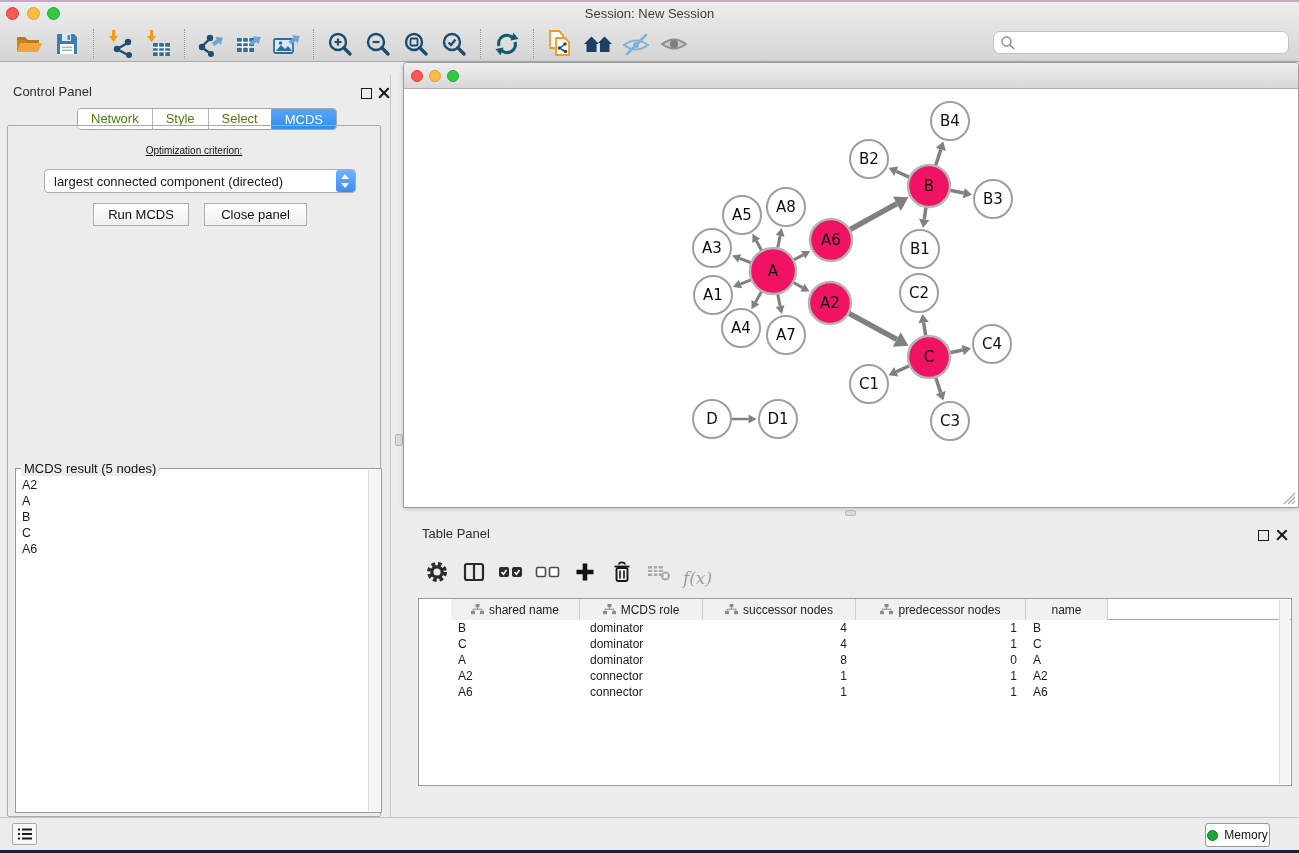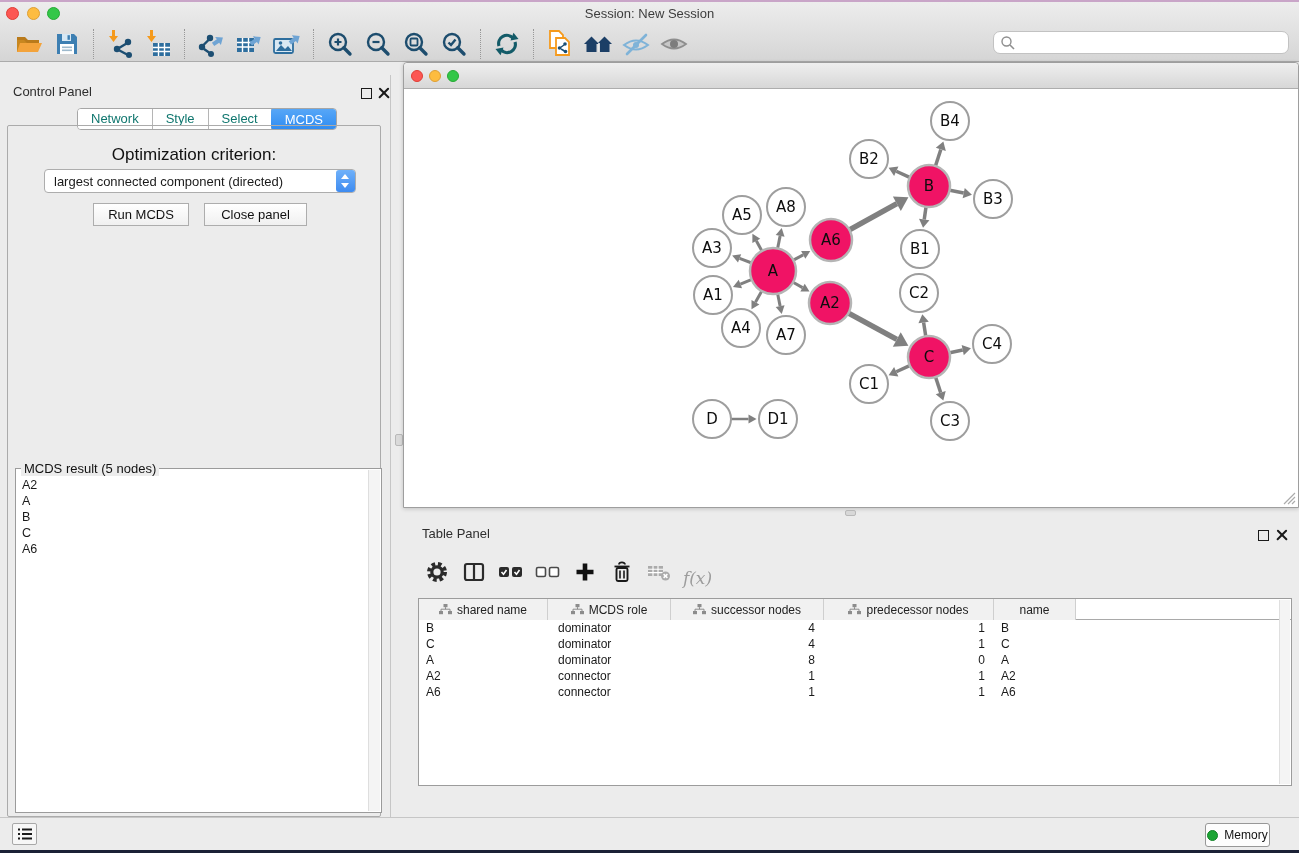--- a/index.html
+++ b/index.html
@@ -29,26 +29,26 @@
 
   
   #control-panel { left:0; top:62px; width:391px; height:754px; background:#ECECEC; border-right:1px solid #C6C6C6;margin-top:13px; }
   #cp-title { left:13px; top:9px; font-size:13px; color:#2e2e2e; }
   .float-icon { width:11px; height:11px; border:1.6px solid #1a1a1a; display:inline-block; }
   .x-icon { width:12px; height:12px; position:relative; display:inline-block; }
   .x-icon::before,.x-icon::after { content:""; position:absolute; left:-1px; top:5px; width:14px; height:2.4px; background:#1a1a1a; border-radius:1px; }
   .x-icon::before { transform:rotate(45deg); } .x-icon::after { transform:rotate(-45deg); }
 
   .seg-tabs { display:flex; background:#fff; border:1px solid #A6A6A6; border-radius:4px; overflow:hidden; height:22px; }
-  .seg-tab { font-size:13px; line-height:20px; padding:0 13px; border-right:1px solid #B5B5B5; color:#0f766e; background:#fff; white-space:nowrap; }
+  .seg-tab { font-size:13px; line-height:20px; padding:0 13px; border-right:1px solid #B5B5B5; color:#4d7c0f; background:#fff; white-space:nowrap; }
   .seg-tab:last-child { border-right:none; }
   .seg-tab.active { background:linear-gradient(#59A8F7,#2E8BF2); color:#fff; border-radius:4px; margin:-1px; padding:1px 14px; line-height:22px; }
 
   #cp-box { left:7px; top:50px; width:374px; height:692px; border:1px solid #ABABAB; border-radius:2px; }
-  #opt-label { left:0; right:0; top:19px; text-align:center; font-size:17px; color:#111; }
+  #opt-label { left:0; right:0; top:19px; text-align:center; font-size:10px; color:#111;text-decoration:underline; }
   #criterion { left:36px; top:43px; width:312px; height:24px; background:#fff; border:1px solid #ADADAD;
     border-radius:4px; display:flex; align-items:center; font-size:13px; }
   #criterion-value { padding-left:9px; flex:1; }
   #criterion-stepper { width:19px; height:22px; border-radius:3px; background:linear-gradient(#6FB1FA,#3E8BF0);
     margin-right:0px; position:relative; }
   #criterion-stepper i { position:absolute; left:5px; width:0; height:0; border-left:4.5px solid transparent; border-right:4.5px solid transparent; }
   #criterion-stepper i.up { top:4px; border-bottom:5px solid #fff; }
   #criterion-stepper i.dn { bottom:4px; border-top:5px solid #fff; }
   .pbtn { height:23px; background:linear-gradient(#FFFFFF,#F0F0F0); border:1px solid #ADADAD; border-radius:0;
     font-size:13px; color:#111; display:flex; align-items:center; justify-content:center; }
@@ -77,21 +77,21 @@
   #net-grip { position:absolute; right:2px; bottom:2px; width:13px; height:13px; }
 
   
   #table-panel { left:403px; top:520px; width:896px; height:296px; background:#ECECEC; }
   #tp-title { left:19px; top:6px; font-size:13px; color:#2e2e2e; }
   #tp-toolbar { left:15px; top:30px; height:44px; display:flex; align-items:center; }
   .tp-btn { width:37px; height:34px; display:flex; align-items:center; justify-content:center; }
   #fx-label { font-family:"DejaVu Serif", serif; font-style:italic; font-size:17px; color:#9C9C9C; padding-left:4px;margin-top:12px; }
 
   #node-table { left:15px; top:78px; width:874px; height:188px; background:#fff; border:1px solid #9C9C9C; overflow:hidden; }
-  .trow, #thead-row { display:grid; grid-template-columns:129px 123px 153px 170px 82px 1fr; }
+  .trow, #thead-row { display:grid; grid-template-columns:129px 123px 153px 170px 82px 1fr;margin-left:32px; }
   #thead-row { height:21px; border-bottom:1px solid #A9A9A9; }
   .hcell { background:#F1F1F1; border-right:1px solid #CFCFCF; display:flex; align-items:center; justify-content:center; gap:5px;
     font-size:12px; color:#222; height:21px; }
   .hcell.nofill { background:transparent; border-right:none; }
   .trow { height:16px; font-size:12px; align-items:center; }
   .tcell { padding:0 7px; white-space:nowrap; overflow:hidden; }
   .tcell.num { text-align:right; padding-right:9px; }
   #table-scroll { position:absolute; right:1px; top:1px; bottom:1px; width:11px; background:#F4F4F4; border-left:1px solid #DFDFDF; }
 
   #bottom-tabs { left:270px; top:268px; }

